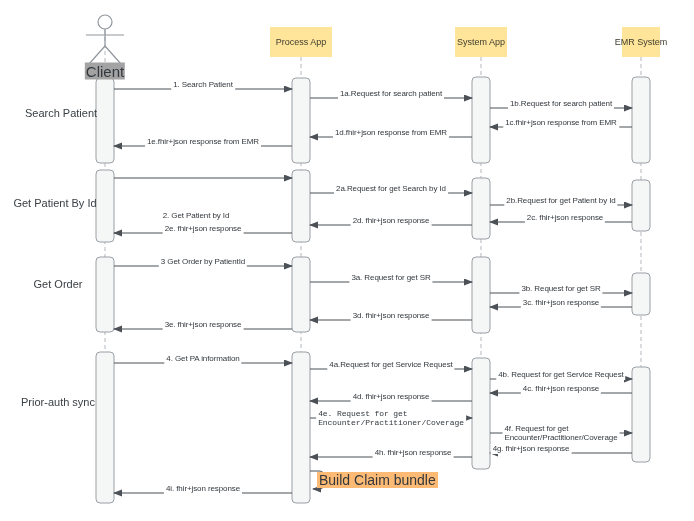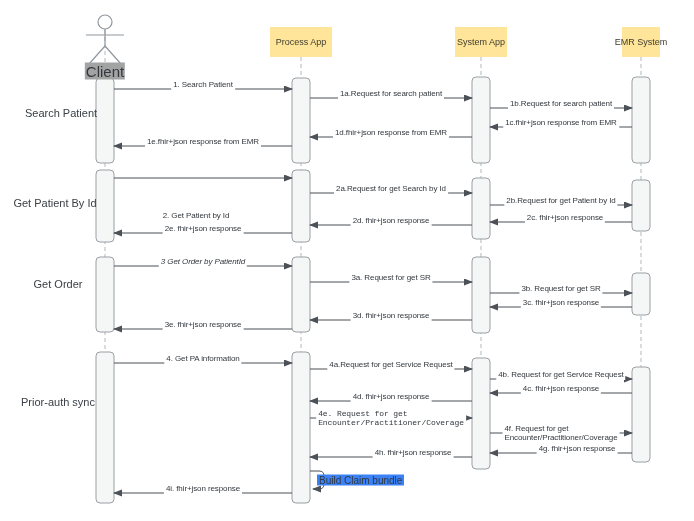--- a/index.html
+++ b/index.html
@@ -30,22 +30,22 @@
   .msg-label{
     position:absolute;transform:translate(-50%,-100%);font-size:8px;
     color:#33383d;background:#ffffff;padding:0 2px;white-space:nowrap;
     line-height:1.25;letter-spacing:-0.1px;
   }
   .msg-label.two-line{
     transform:translate(-50%,-50%);white-space:pre-line;text-align:left;
     line-height:1.18;
   }
   .self-label{
-    position:absolute;transform:translate(0,-50%);font-size:10px;
-    color:#33383d;background:#3b82f6;padding:0 2px;white-space:nowrap;
+    position:absolute;transform:translate(0,-50%);font-size:14px;
+    color:#33383d;background:#fdba74;padding:0 2px;white-space:nowrap;
   }
 </style>
 </head>
 <body>
 
 <div class="canvas">
   <svg id="svg-layer" width="694" height="521">
     <defs>
       <marker id="arrow" markerWidth="9" markerHeight="8" refX="8" refY="3.5" orient="auto" markerUnits="userSpaceOnUse">
         <path d="M0,0 L9,3.5 L0,7 Z" fill="#4b5157"></path>
@@ -109,36 +109,36 @@
       <div class="msg-label" style="left: 561px; top: 109px;">1b.Request for search patient</div>
       <div class="msg-label" style="left: 561px; top: 128px;">1c.fhir+json response from EMR</div>
       <div class="msg-label" style="left: 391px; top: 138px;">1d.fhir+json response from EMR</div>
       <div class="msg-label" style="left: 203px; top: 147px;">1e.fhir+json response from EMR</div>
       <div class="msg-label" style="left: 196px; top: 179px; margin-top: 42px;">2. Get Patient by Id</div>
       <div class="msg-label" style="left: 391px; top: 194px;">2a.Request for get Search by Id</div>
       <div class="msg-label" style="left: 561px; top: 206px;">2b.Request for get Patient by Id</div>
       <div class="msg-label" style="left: 565px; top: 223px;">2c. fhir+json response</div>
       <div class="msg-label" style="left: 391px; top: 226px;">2d. fhir+json response</div>
       <div class="msg-label" style="left: 203px; top: 234px;">2e. fhir+json response</div>
-      <div class="msg-label" style="left: 203px; top: 267px; font-style: italic;">3 Get Order by PatientId</div>
+      <div class="msg-label" style="left: 203px; top: 267px;">3 Get Order by PatientId</div>
       <div class="msg-label" style="left: 391px; top: 283px;">3a. Request for get SR</div>
       <div class="msg-label" style="left: 561px; top: 294px;">3b. Request for get SR</div>
       <div class="msg-label" style="left: 561px; top: 308px;">3c. fhir+json response</div>
       <div class="msg-label" style="left: 391px; top: 321px;">3d. fhir+json response</div>
       <div class="msg-label" style="left: 203px; top: 330px;">3e. fhir+json response</div>
       <div class="msg-label" style="left: 203px; top: 364px;">4. Get PA information</div>
       <div class="msg-label" style="left: 391px; top: 370px;">4a.Request for get Service Request</div>
       <div class="msg-label" style="left: 561px; top: 380px;">4b. Request for get Service Request</div>
       <div class="msg-label" style="left: 561px; top: 394px;">4c. fhir+json response</div>
       <div class="msg-label" style="left: 391px; top: 402px;">4d. fhir+json response</div>
       <div class="msg-label two-line" style="left: 391px; top: 418px; font-family: Liberation Mono, monospace;">4e. Request for get
 Encounter/Practitioner/Coverage</div>
       <div class="msg-label two-line" style="left: 561px; top: 433px;">4f. Request for get
 Encounter/Practitioner/Coverage</div>
-      <div class="msg-label" style="left: 577px; top: 454px; text-align: right;">4g. fhir+json response</div>
+      <div class="msg-label" style="left: 531px; top: 454px; text-align: right;">4g. fhir+json response</div>
       <div class="msg-label" style="left: 391px; top: 458px; margin-left: 22px;">4h. fhir+json response</div>
       <div class="msg-label" style="left: 203px; top: 494px;">4i. fhir+json response</div>
       <div class="self-label" style="left: 317px; top: 480px;">Build Claim bundle</div>
       <div class="actor-name" style="left: 105px; top: 71px;">Client</div>
       <div class="header" style="left: 301px; top: 27px; width: 62px;">Process App</div>
       <div class="header" style="left: 481px; top: 27px; width: 52px;">System App</div>
       <div class="header" style="left: 641px; top: 27px; width: 38px;">EMR System</div>
       <div class="phase-label" style="left: 61px; top: 113px;">Search Patient</div>
       <div class="phase-label" style="left: 55px; top: 203px;">Get Patient By Id</div>
       <div class="phase-label" style="left: 58px; top: 284px;">Get Order</div>

